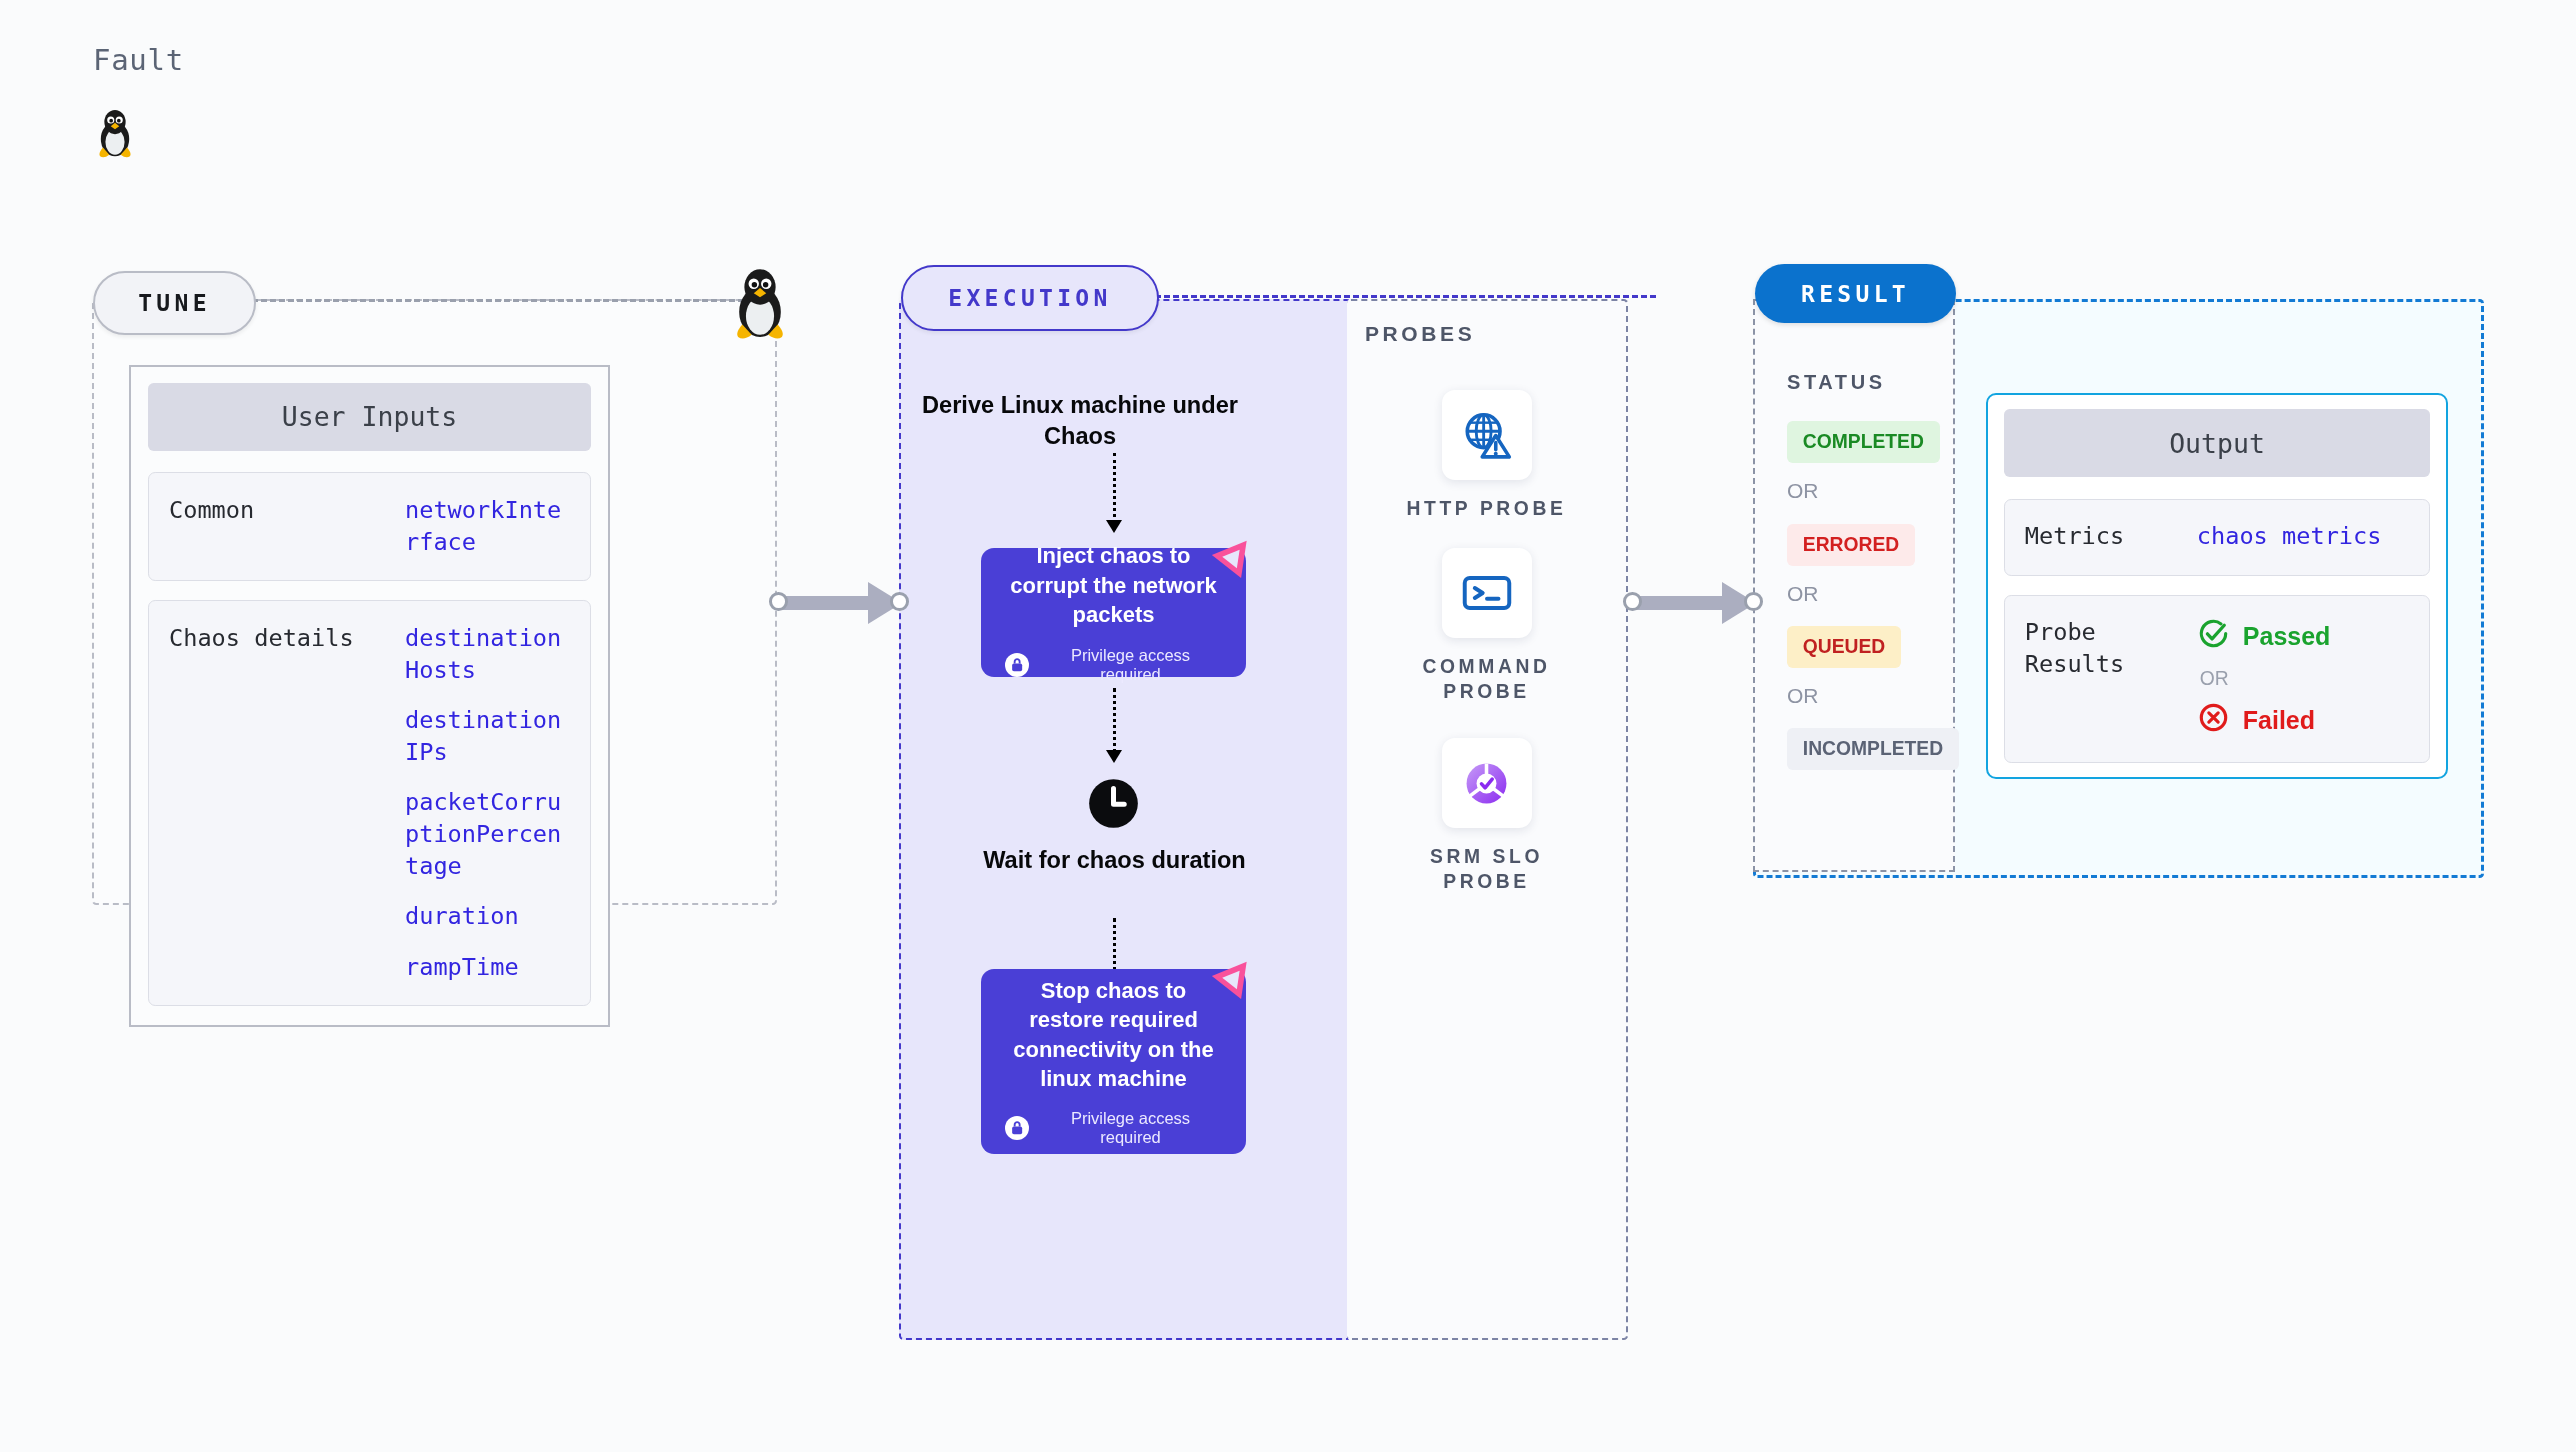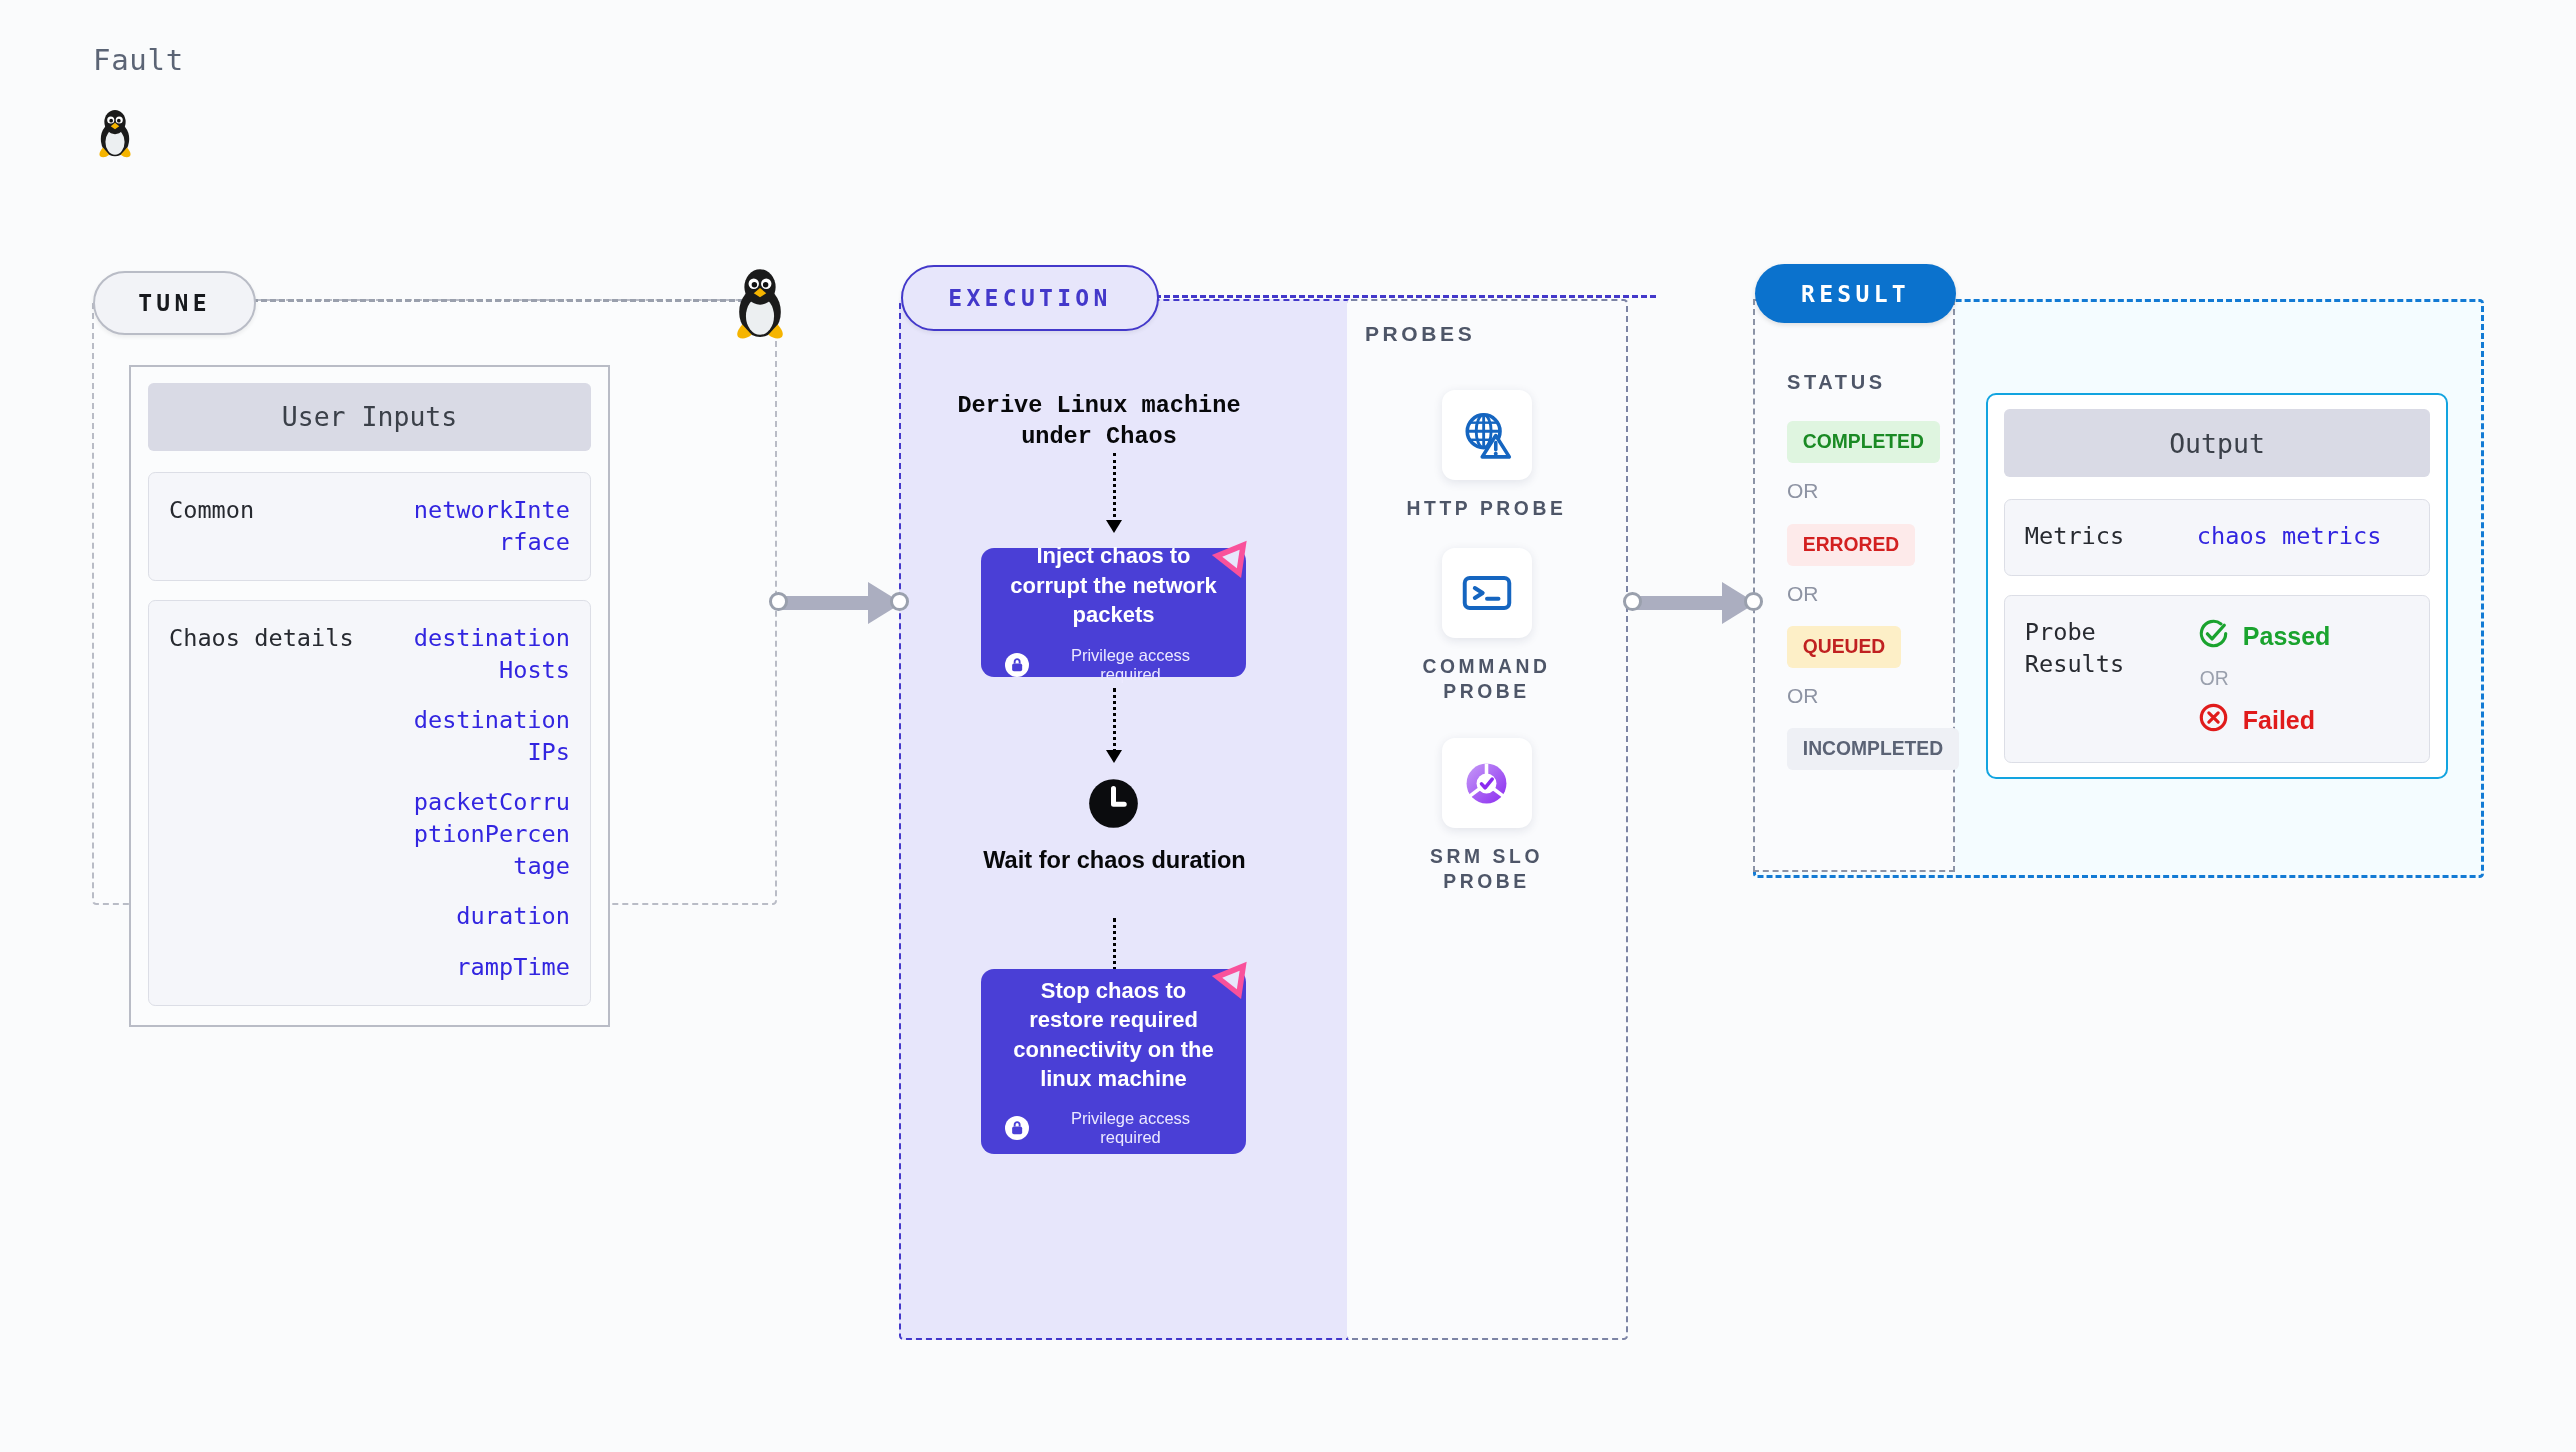--- a/index.html
+++ b/index.html
@@ -60,21 +60,21 @@
     border:1.4px solid #dcdee6;border-radius:7.2px;background:#f5f6fa;
     display:flex;align-items:flex-start;padding:21.5px 20px;margin-bottom:19px;
   }
   .kv-row:last-child{margin-bottom:0;}
   .kv-key{
     font-family:"DejaVu Sans Mono",monospace;font-size:23.6px;color:#272a30;
     width:236px;flex:none;line-height:1.35;
   }
   .kv-vals{
     font-family:"DejaVu Sans Mono",monospace;font-size:23.6px;color:#3225e0;
-    line-height:1.35;width:287px;text-align:right;
+    line-height:1.35;width:287px;
   }
   .kv-vals .v{margin-bottom:18.6px;word-break:break-all;}
   .kv-vals .v:last-child{margin-bottom:0;}
 
   
   #exec-panel{
     left:899px;top:299px;width:448px;height:1037px;
     border:2.9px dashed #4338ca;background:#e7e6fb;
   }
   #exec-badge{
@@ -252,21 +252,21 @@
         <div class="v">duration</div>
         <div class="v">rampTime</div>
       </div>
     </div>
   </div>
 
   <div id="exec-dash"></div>
   <div class="panel" id="exec-panel"></div>
   <div class="panel-badge" id="exec-badge">EXECUTION</div>
 
-  <div class="step-title" style="left:920px;top:390px;width:358px;font-family:Liberation Mono, monospace;">Derive Linux machine under Chaos</div>
+  <div class="step-title" style="left:901px;top:390px;width:358px;">Derive Linux machine under Chaos</div>
 
   <div class="v-arrow" style="left:1113px;top:453px;height:77px;">
     <div class="line"></div>
       <div class="head"></div>
   </div>
 
   <div class="chaos-card" style="left:981px;top:548px;width:265px;height:129px;">
     <span class="litmus-mark">
       <svg width="57" height="57" viewBox="0 0 80 80">
         <g transform="rotate(38 40 40)">

